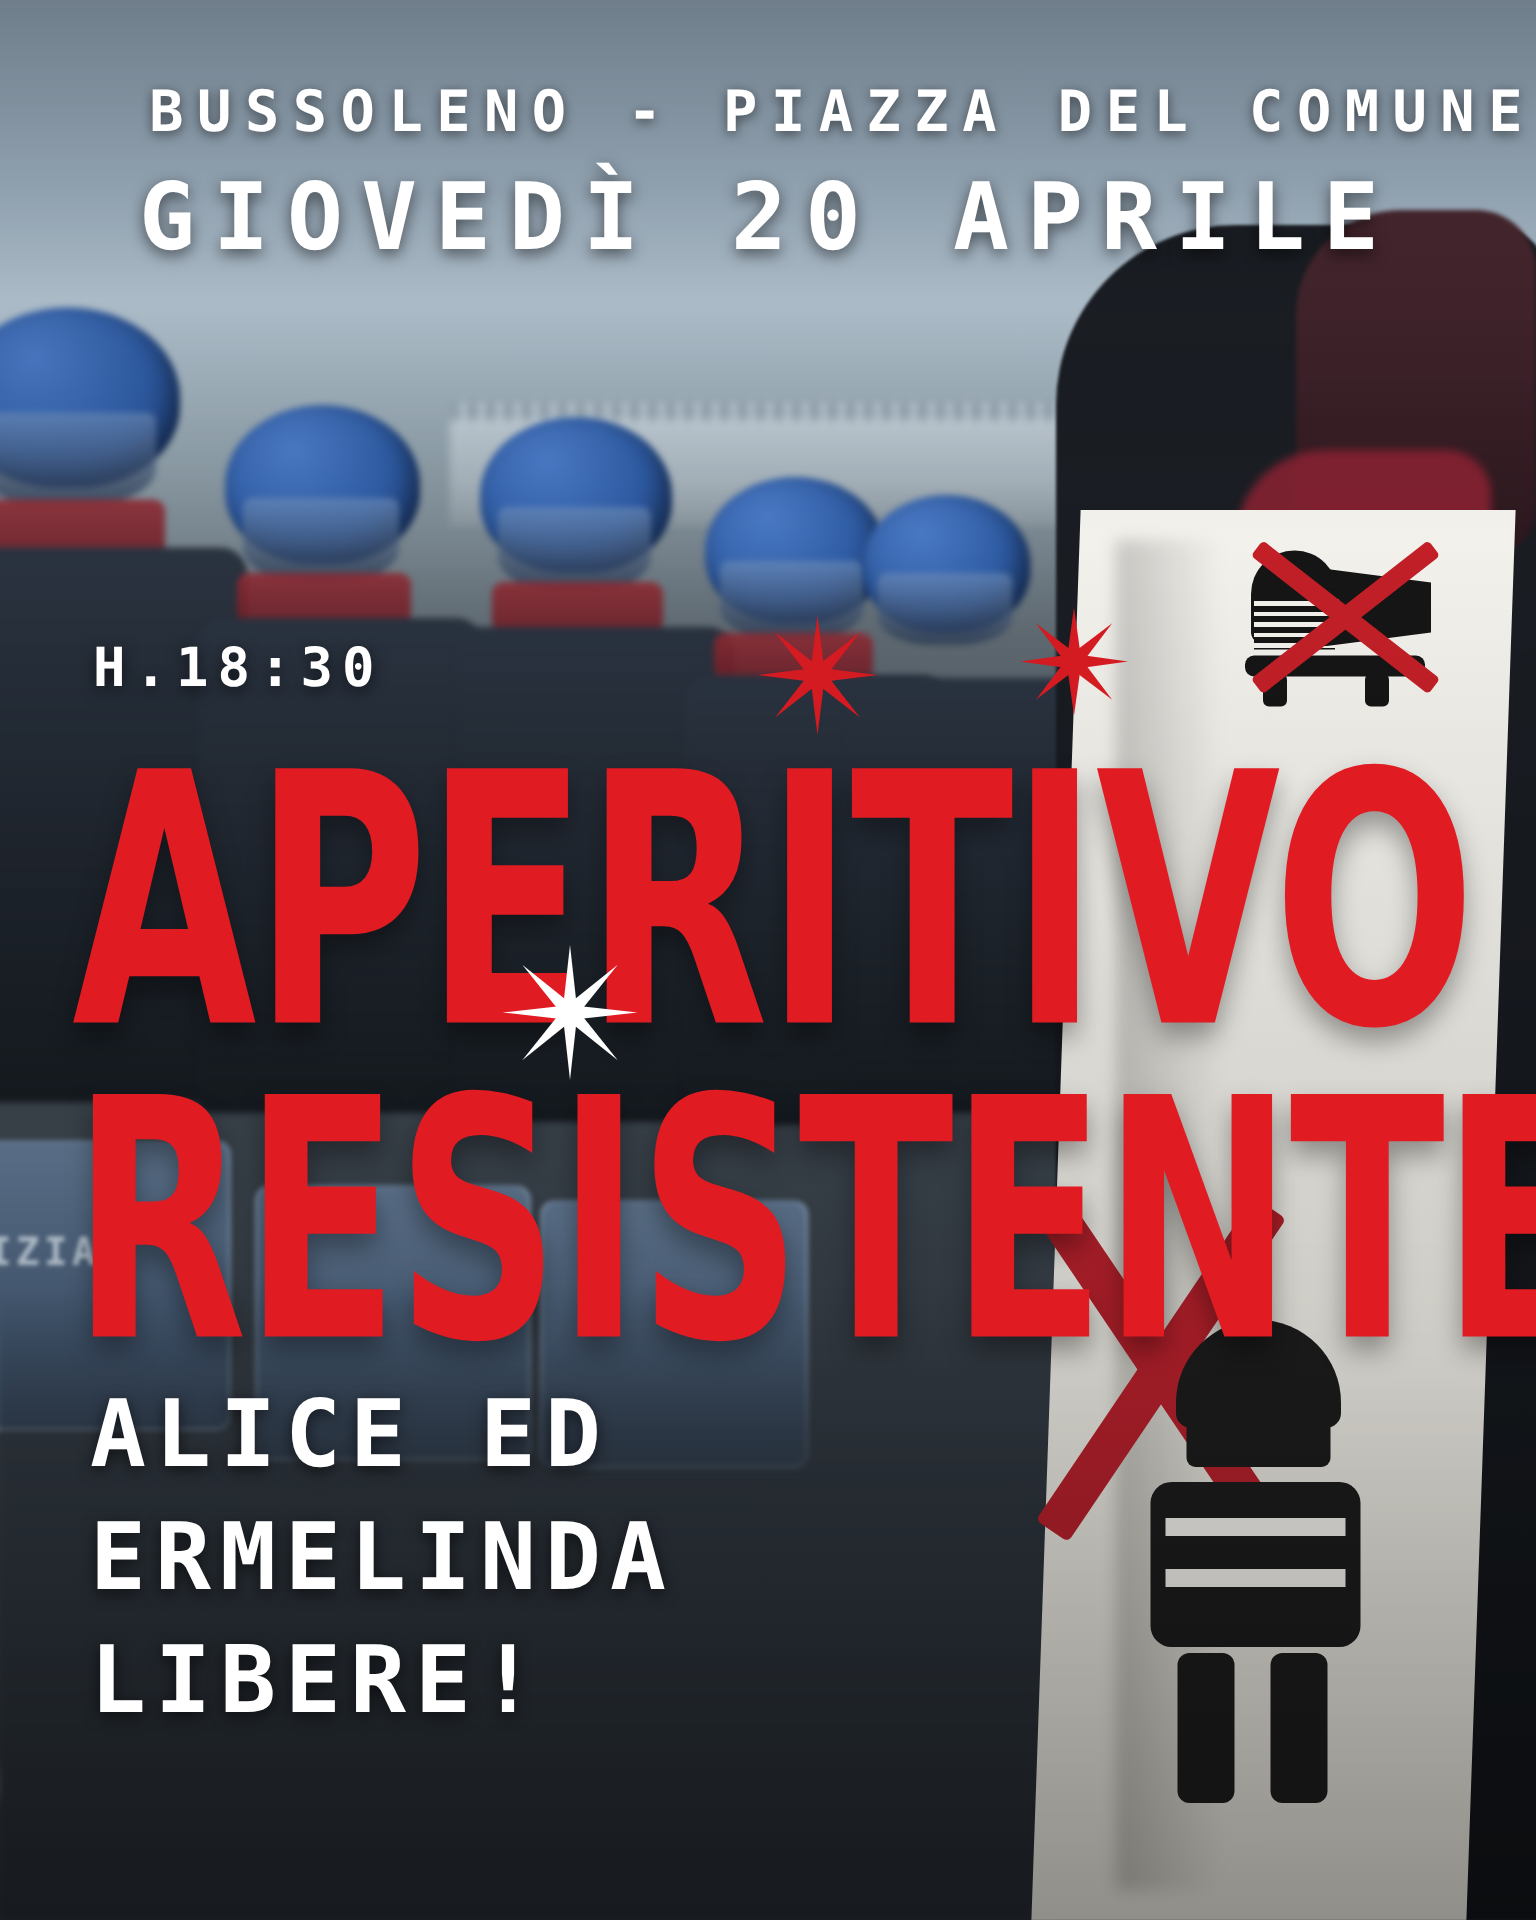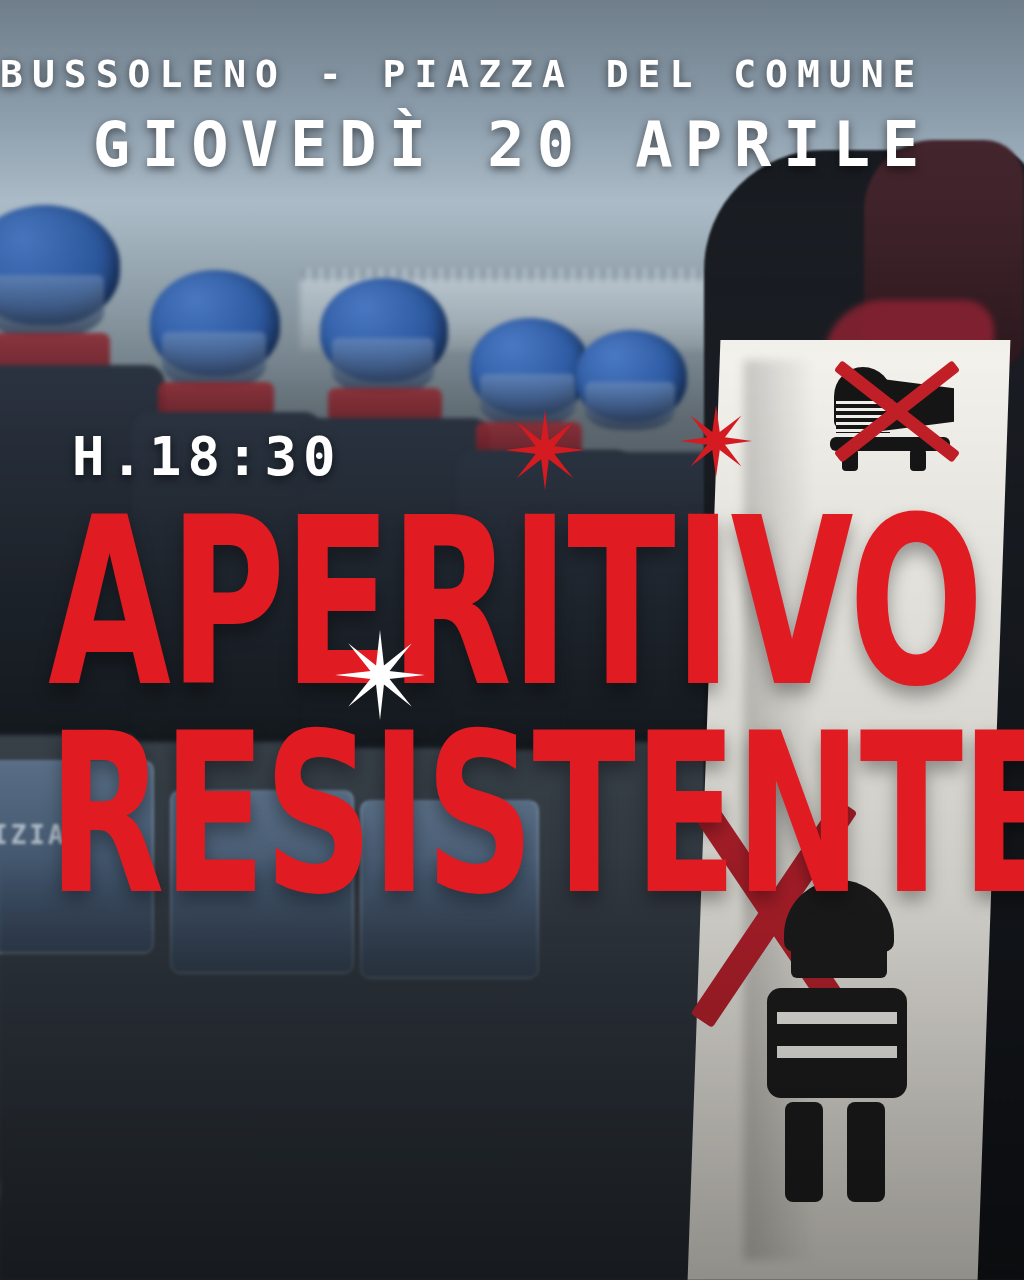--- a/index.html
+++ b/index.html
@@ -199,42 +199,42 @@
                       rgba(0,0,0,0) 360px, rgba(0,0,0,.12) 900px, rgba(0,0,0,.35) 1280px);
     pointer-events: none;
   }
 
   
   .overlay { position: absolute; inset: 0; }
 
   .place {
     position: absolute;
     top: 52px; left: 0; width: 1024px;
-    text-align: left;
+    text-align: right;
     color: #fff;
     font-size: 38px;
     font-weight: bold;
     letter-spacing: 9px;
     text-shadow: 0 2px 8px rgba(0,0,0,.55);
   }
   .date {
     position: absolute;
     top: 108px; left: 0; width: 1024px;
     text-align: center;
     color: #fff;
     font-size: 62px;
     font-weight: bold;
     letter-spacing: 12px;
     text-shadow: 0 3px 10px rgba(0,0,0,.55);
   }
   .time {
     position: absolute;
-    top: 425px; left: 72px;
+    top: 425px; left: 62px;
     color: #fff;
-    font-size: 54px;
+    font-size: 36px;
     font-weight: bold;
     letter-spacing: 6px;
     text-shadow: 0 3px 10px rgba(0,0,0,.6);
   }
 
   .headline {
     position: absolute;
     left: 48px;
     width: 950px;
     color: #e11b22;
@@ -380,15 +380,20 @@
 
     <div class="star star-white" style="left:335px; top:630px; width:90px; height:90px; z-index:5;">
       <span class="ray" style="transform: rotate(0deg);"></span>
       <span class="ray" style="transform: rotate(45deg);"></span>
       <span class="ray" style="transform: rotate(90deg);"></span>
       <span class="ray" style="transform: rotate(135deg);"></span>
     </div>
 
     <div class="headline headline-2">RESISTENTE</div>
 
+    <div class="claim">
+      <div>ALICE ED</div>
+      <div>ERMELINDA</div>
+      <div>LIBERE!</div>
+    </div>
 
   </div>
 </div>
 
 </body></html>

